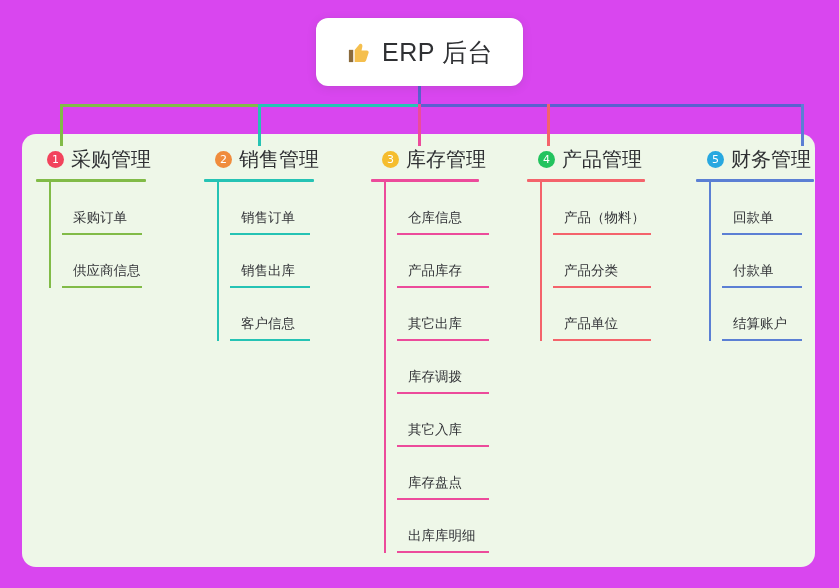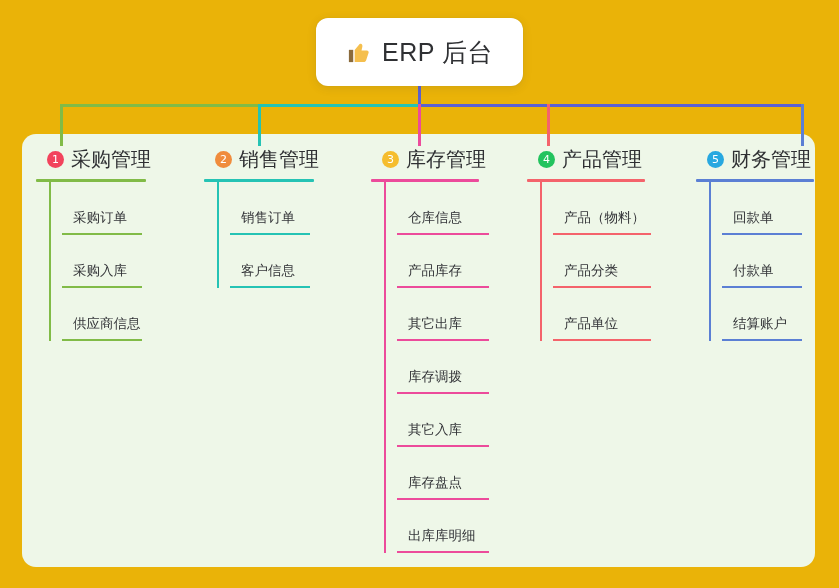--- a/index.html
+++ b/index.html
@@ -9,21 +9,21 @@
     height: 588px;
     background: #ffffff;
     font-family: "Liberation Sans", "DejaVu Sans", sans-serif;
     overflow: hidden;
   }
 
   #root {
     position: relative;
     width: 839px;
     height: 588px;
-    background: #eab308;
+    background: #d946ef;
   }
 
   
   .title-card {
     position: absolute;
     left: 316px;
     top: 18px;
     width: 207px;
     height: 68px;
     background: #ffffff;
@@ -168,42 +168,42 @@
           <span class="col-title">采购管理</span>
         </div>
         <div class="col-rule" style="background: rgb(129, 187, 71); width: 110px;"></div>
         <div class="items">
           <div class="spine" style="background: rgb(129, 187, 71);"></div>
           <div class="item">
             <span class="item-label">采购订单</span>
             <div class="item-rule" style="background: rgb(129, 187, 71); width: 80px;"></div>
           </div>
           <div class="item">
-            <span class="item-label">采购入库</span>
-            <div class="item-rule" style="background: rgb(129, 187, 71); width: 80px;"></div>
-          </div>
-          <div class="item">
             <span class="item-label">供应商信息</span>
             <div class="item-rule" style="background: rgb(129, 187, 71); width: 80px;"></div>
           </div>
         </div>
       </div>
       <div class="col" style="left: 204px; top: 146px; width: 150px;">
         <div class="col-head">
           <span class="badge" style="background: rgb(240, 140, 60);">2</span>
           <span class="col-title">销售管理</span>
         </div>
         <div class="col-rule" style="background: rgb(37, 195, 180); width: 110px;"></div>
         <div class="items">
           <div class="spine" style="background: rgb(37, 195, 180);"></div>
           <div class="item">
             <span class="item-label">销售订单</span>
             <div class="item-rule" style="background: rgb(37, 195, 180); width: 80px;"></div>
           </div>
           <div class="item">
+            <span class="item-label">销售出库</span>
+            <div class="item-rule" style="background: rgb(37, 195, 180); width: 80px;"></div>
+          </div>
+          <div class="item">
             <span class="item-label">客户信息</span>
             <div class="item-rule" style="background: rgb(37, 195, 180); width: 80px;"></div>
           </div>
         </div>
       </div>
       <div class="col" style="left: 371px; top: 146px; width: 160px;">
         <div class="col-head">
           <span class="badge" style="background: rgb(245, 189, 46);">3</span>
           <span class="col-title">库存管理</span>
         </div>

